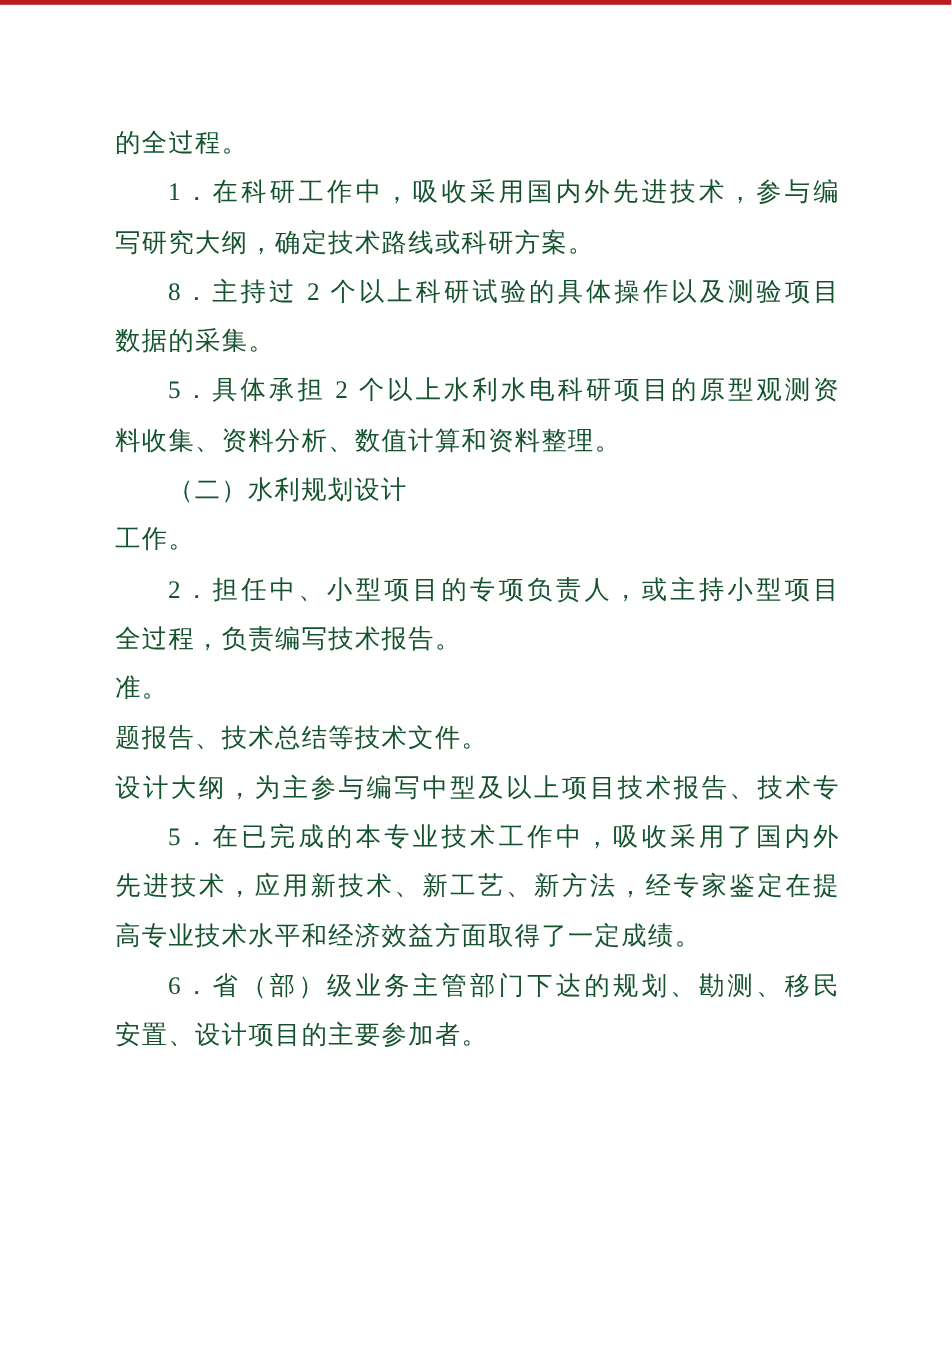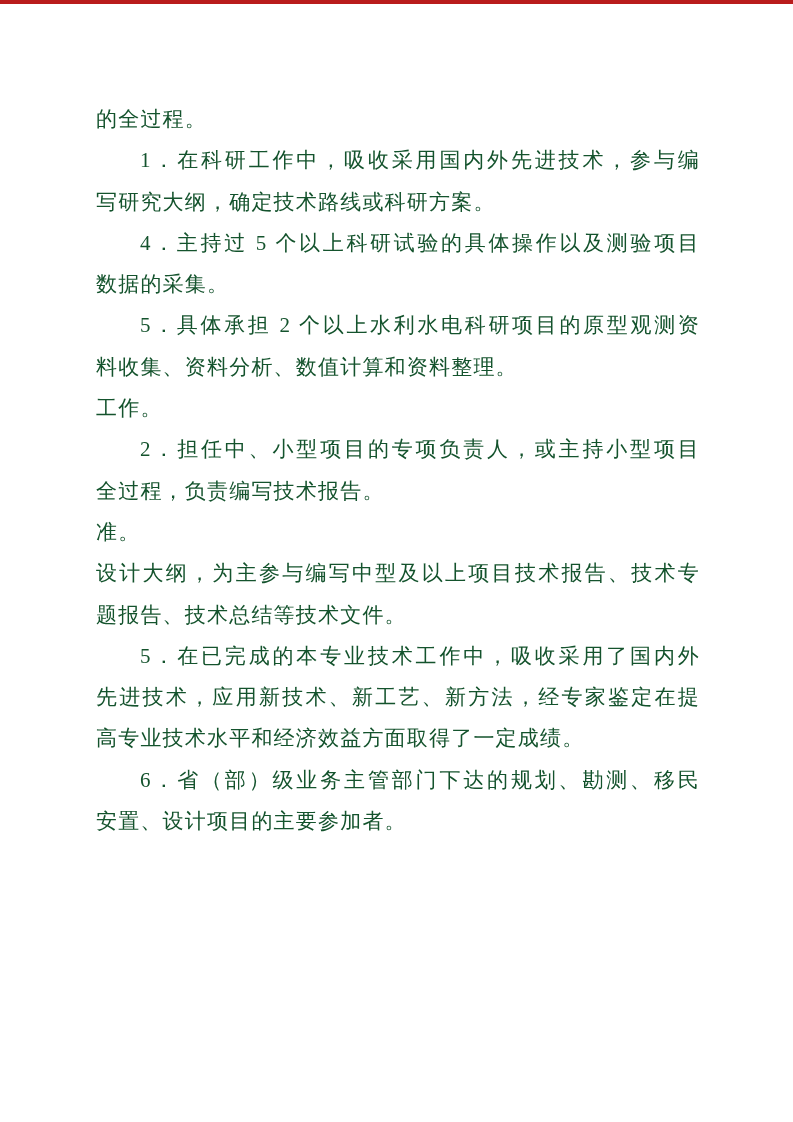--- a/index.html
+++ b/index.html
@@ -51,46 +51,49 @@
     <div>
       <div class="line">的全过程。</div>
     </div>
 
     <div>
       <div class="line indent fill">1．在科研工作中，吸收采用国内外先进技术，参与编</div>
       <div class="line">写研究大纲，确定技术路线或科研方案。</div>
     </div>
 
     <div>
-      <div class="line indent fill">4．主持过 5 个以上科研试验的具体操作以及测验项目</div>
+      <div class="line indent fill">8．主持过 2 个以上科研试验的具体操作以及测验项目</div>
       <div class="line">数据的采集。</div>
     </div>
 
     <div>
       <div class="line indent fill">5．具体承担 2 个以上水利水电科研项目的原型观测资</div>
       <div class="line">料收集、资料分析、数值计算和资料整理。</div>
     </div>
 
+    <div>
+      <div class="line indent">（二）水利规划设计</div>
+    </div>
 
     <div>
       <div class="line">工作。</div>
     </div>
 
     <div>
       <div class="line indent fill">2．担任中、小型项目的专项负责人，或主持小型项目</div>
       <div class="line">全过程，负责编写技术报告。</div>
     </div>
 
     <div>
       <div class="line">准。</div>
     </div>
 
     <div>
+      <div class="line">题报告、技术总结等技术文件。</div>
       <div class="line fill">设计大纲，为主参与编写中型及以上项目技术报告、技术专</div>
-      <div class="line">题报告、技术总结等技术文件。</div>
     </div>
 
     <div>
       <div class="line indent fill">5．在已完成的本专业技术工作中，吸收采用了国内外</div>
       <div class="line fill">先进技术，应用新技术、新工艺、新方法，经专家鉴定在提</div>
       <div class="line">高专业技术水平和经济效益方面取得了一定成绩。</div>
     </div>
 
     <div>
       <div class="line indent fill">6．省（部）级业务主管部门下达的规划、勘测、移民</div>

